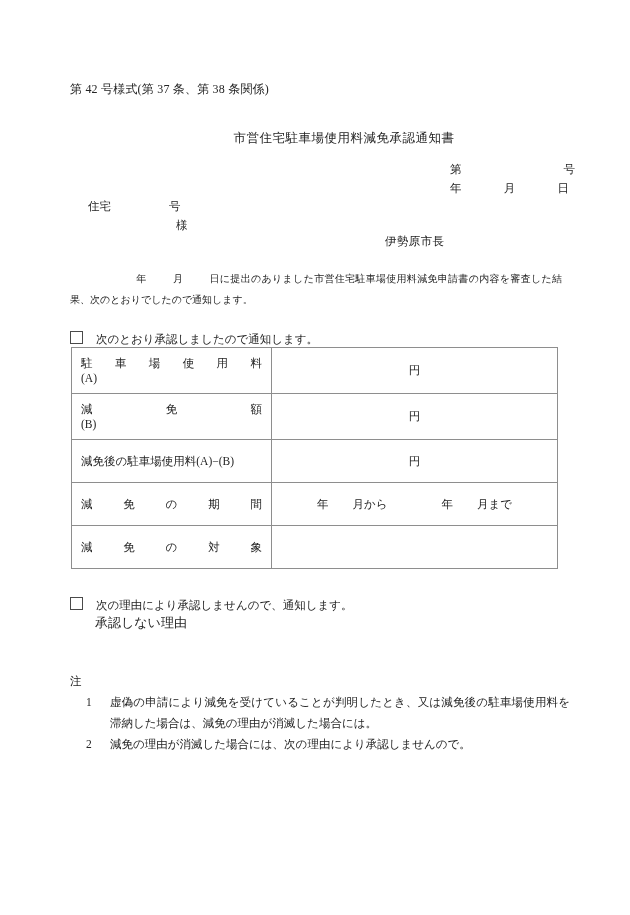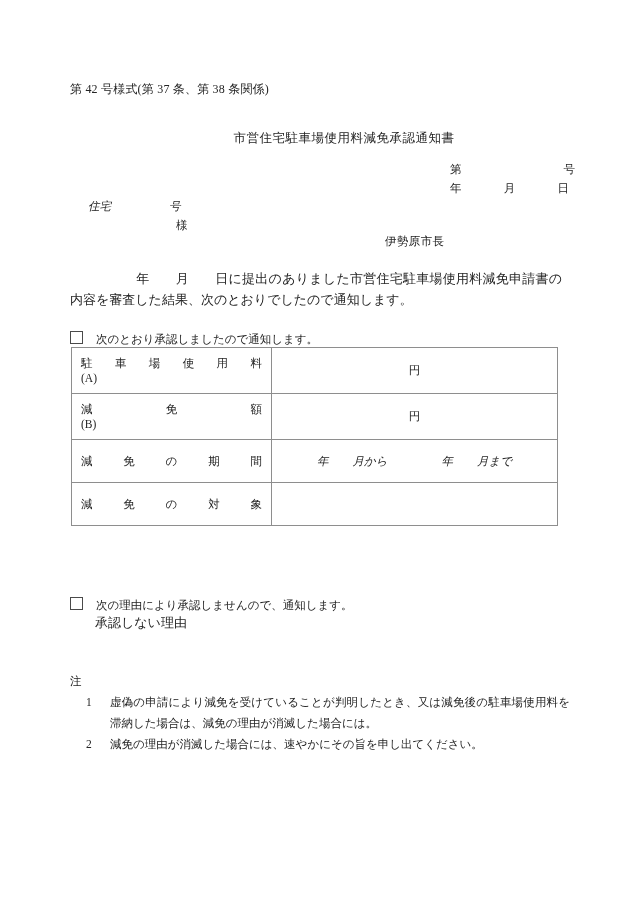--- a/index.html
+++ b/index.html
@@ -66,21 +66,20 @@
   
   .addressee {
     position: absolute;
     left: 88px;
     top: 197px;
     font-size: 11.5px;
     line-height: 19px;
   }
   .addressee .line1 {
     white-space: nowrap;
-    font-style: italic;
   }
   .addressee .line1 .gap {
     display: inline-block;
     width: 58px;
   }
   .addressee .line2 {
     padding-left: 88px;
   }
 
   
@@ -92,21 +91,21 @@
     letter-spacing: 0.4px;
     white-space: nowrap;
   }
 
   
   .body-para {
     position: absolute;
     left: 70px;
     top: 268px;
     width: 492px;
-    font-size: 13px;
+    font-size: 10px;
     line-height: 21px;
     text-align: justify;
   }
   .body-para .indent {
     display: inline-block;
     width: 66px;
   }
   .body-para .sp {
     display: inline-block;
     width: 26px;
@@ -185,21 +184,20 @@
   .just.two-line .sub {
     display: block;
     line-height: 15px;
   }
   .plain {
     line-height: 16px;
     white-space: nowrap;
   }
   .period-val {
     white-space: nowrap;
-    font-style: italic;
   }
   .period-val .g1 { display: inline-block; width: 24px; }
   .period-val .g2 { display: inline-block; width: 54px; }
   .period-val .g3 { display: inline-block; width: 24px; }
 
   
   .notes {
     position: absolute;
     left: 70px;
     top: 671px;
@@ -287,20 +285,26 @@
               <span>減</span>
               <span>免</span>
               <span>額</span>
             </span>
             <span class="sub">(B)</span>
           </div>
         </td>
         <td class="value">円</td>
       </tr>
 
+      <tr class="r-mid">
+        <td class="label">
+          <div class="plain">減免後の駐車場使用料(A)−(B)</div>
+        </td>
+        <td class="value">円</td>
+      </tr>
 
       <tr class="r-mid">
         <td class="label">
           <div class="just">
             <span>減</span>
             <span>免</span>
             <span>の</span>
             <span>期</span>
             <span>間</span>
           </div>
@@ -331,17 +335,17 @@
   <div class="deny-reason">承認しない理由</div>
 
   <div class="notes">
     <span class="notes-head">注</span>
     <div class="note-item">
       <span class="note-num">1</span>
       <span class="note-text">虚偽の申請により減免を受けていることが判明したとき、又は減免後の駐車場使用料を滞納した場合は、減免の理由が消滅した場合には。</span>
     </div>
     <div class="note-item">
       <span class="note-num">2</span>
-      <span class="note-text">減免の理由が消滅した場合には、速やかにその旨を申し出てください。</span>
+      <span class="note-text">減免の理由が消滅した場合には、次の理由により承認しませんので。</span>
     </div>
   </div>
 
 </div>
 
 </body></html>

